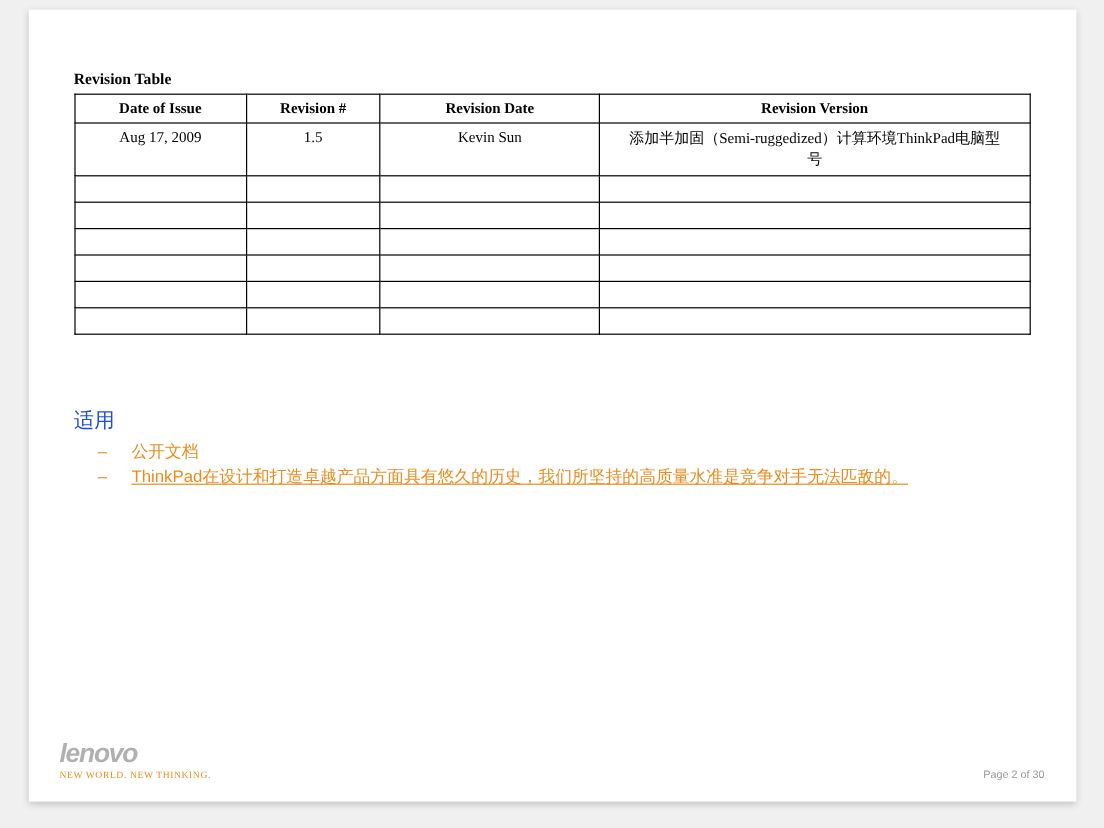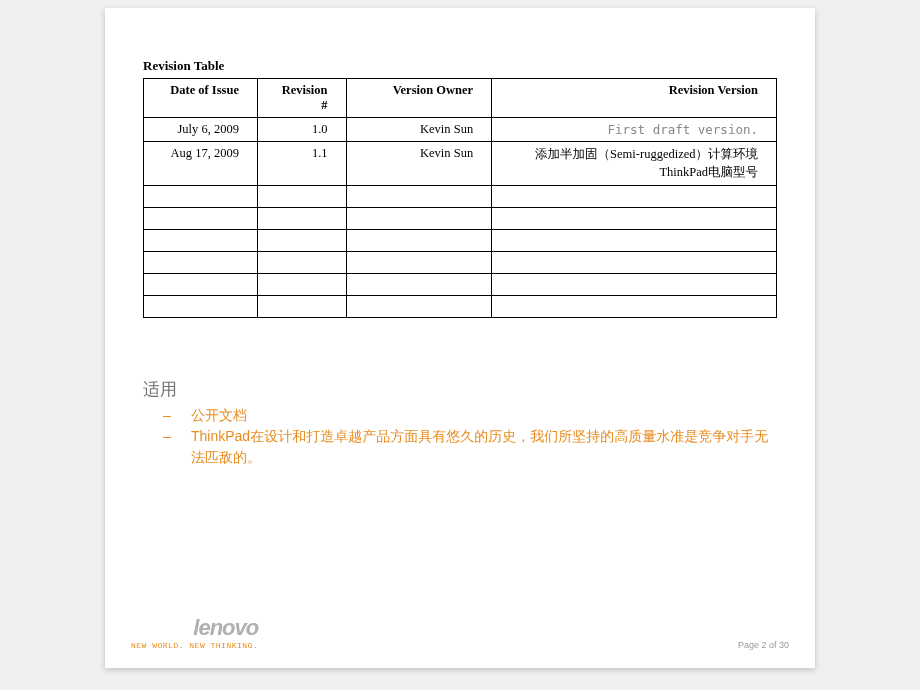--- a/index.html
+++ b/index.html
@@ -7,21 +7,21 @@
     padding: 0;
     width: 920px;
     height: 690px;
     background: #f0f0f0;
     font-family: "Times New Roman", serif;
     overflow: hidden;
   }
   .page {
     background: #ffffff;
     margin: 8px auto 0 auto;
-    width: 710px;
+    width: 873px;
     height: 660px;
     box-shadow: 0 2px 6px rgba(0,0,0,0.2);
     position: relative;
     box-sizing: border-box;
     padding: 50px 38px 0 38px;
   }
   .revision-title {
     font-weight: bold;
     font-size: 13px;
     margin-bottom: 4px;
@@ -29,37 +29,37 @@
   table.revision {
     border-collapse: collapse;
     width: 100%;
     table-layout: fixed;
   }
   table.revision th,
   table.revision td {
     border: 1px solid #000;
     font-size: 12.5px;
     padding: 4px 18px;
-    text-align: right;
+    text-align: center;
     vertical-align: top;
     height: 22px;
     box-sizing: border-box;
     margin-top: 10px;
   }
   table.revision th {
     font-weight: bold;
   }
   .col-date { width: 18%; }
   .col-ver  { width: 14%; }
   .col-own  { width: 23%; }
   .col-com  { width: 45%; }
   .gray-text { color: #888; font-family: monospace, sans-serif; font-size: 12px;}
   .cn-cell { font-family: Liberation Serif, serif; font-size: 12px; line-height:1.4;}
   .section-heading {
-    color: #737373;
+    color: #1d4ed8;
     font-size: 17px;
     margin-top: 60px;
     font-family: "SimSun","Songti SC",serif;
   }
   ul.bullets {
     list-style: none;
     padding: 0;
     margin: 4px 0 0 0;
   }
   ul.bullets > li {
@@ -72,41 +72,41 @@
   }
   ul.bullets > li .dash {
     position: absolute;
     left: 20px;
     top: 0;
     color: #e88c1e;
   }
   ul.bullets > li .indent {
     display:block;
     padding-left:0;
+    text-decoration:underline;
   }
   .footer {
     position: absolute;
     left: 26px;
     bottom: 18px;
     color: #b0b0b0;
   }
   .logo {
     font-weight: bold;
     font-style: italic;
     font-size: 22px;
     letter-spacing: -1px;
     line-height: 1;
     font-family: Arial, sans-serif;
     text-transform: lowercase;
     position: relative;
-    text-align: right;
   }
   .tagline {
     font-size: 8px;
-    font-family: Liberation Mono, monospace;
+    font-family: Liberation Serif, serif;
     color: #e88c1e;
     letter-spacing: 0.5px;
     margin-top: 2px;
   }
   .page-num {
     position: absolute;
     right: 26px;
     bottom: 18px;
     font-size: 9px;
     color: #999;
@@ -125,32 +125,26 @@
     <colgroup>
       <col class="col-date">
         <col class="col-ver">
         <col class="col-own">
         <col class="col-com">
     </colgroup>
     <tbody>
         <tr>
       <th>Date of Issue</th>
       <th>Revision #</th>
-      <th>Version Owner</th>
+      <th>Revision Date</th>
       <th>Revision Version</th>
     </tr>
     <tr>
-      <td>July 6, 2009</td>
-      <td>1.0</td>
-      <td>Kevin Sun</td>
-      <td class="gray-text">First draft version.</td>
-    </tr>
-    <tr>
       <td>Aug 17, 2009</td>
-      <td>1.1</td>
+      <td>1.5</td>
       <td>Kevin Sun</td>
       <td class="cn-cell">添加半加固（Semi-ruggedized）计算环境ThinkPad电脑型号</td>
     </tr>
     <tr>
           <td></td>
           <td></td>
           <td></td>
           <td></td>
         </tr>
     <tr>

